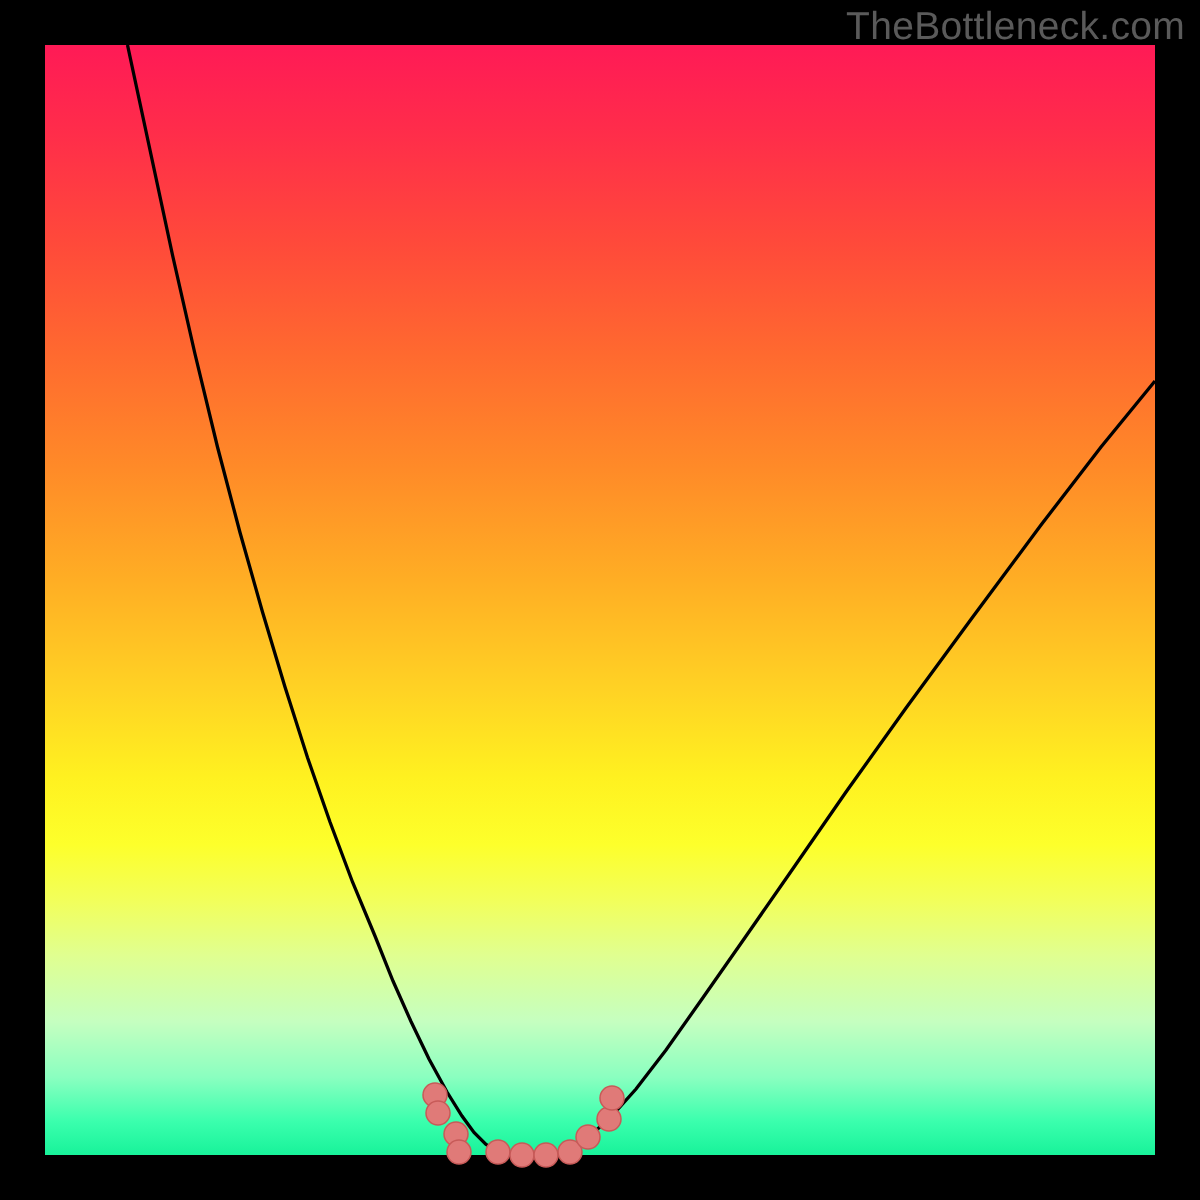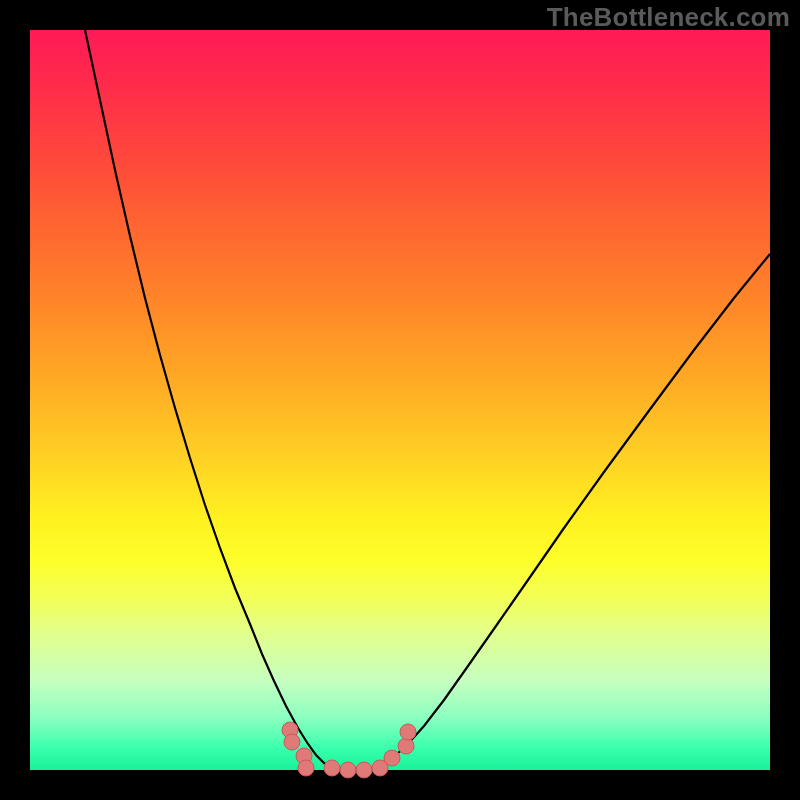--- a/index.html
+++ b/index.html
@@ -35,21 +35,21 @@
       #18f29a 100%
     );
   }
   .watermark {
     position: absolute;
     top: 2px;
     right: 10px;
     font-family: Arial, Helvetica, sans-serif;
     font-size: 26px;
     color: #5a5a5a;
-    font-weight: 700;
+    font-weight: 400;
     letter-spacing: 0.2px;
   }
   svg.curve {
     position: absolute;
     left: 0;
     top: 0;
     width: 740px;
     height: 740px;
     overflow: visible;
   }

